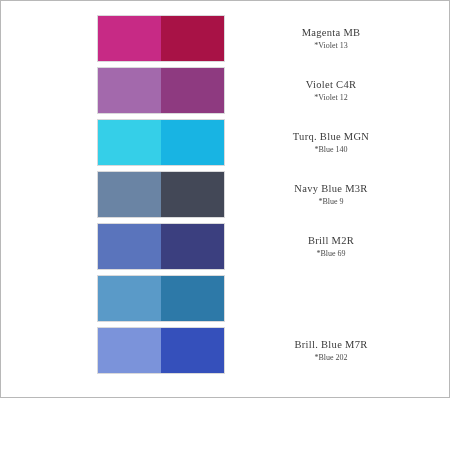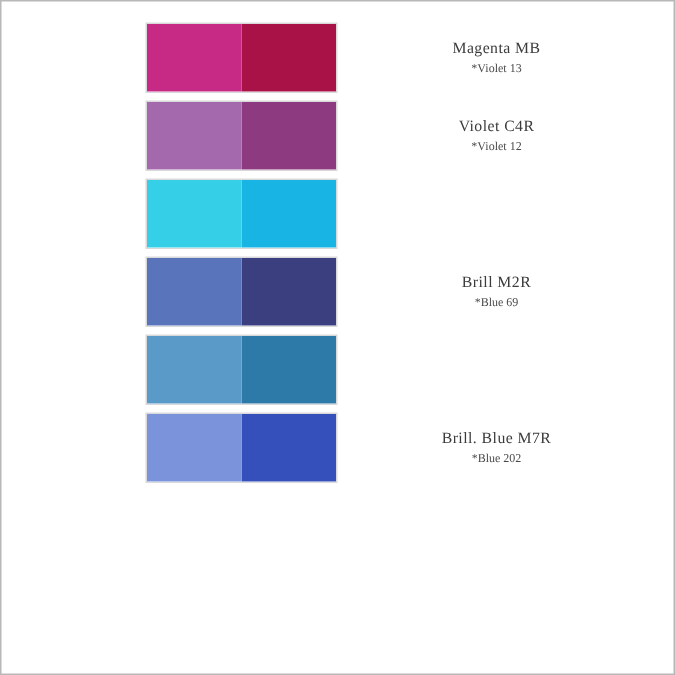--- a/index.html
+++ b/index.html
@@ -9,21 +9,21 @@
   body {
     width: 450px;
     height: 450px;
     background: #ffffff;
     font-family: "Liberation Serif", "DejaVu Serif", serif;
     overflow: hidden;
   }
   #page {
     position: relative;
     width: 450px;
-    height: 450px;
+    height: 398px;
     box-sizing: border-box;
     border: 1px solid #b8b8b8;
     background: #ffffff;
   }
   #chart {
     position: absolute;
     left: 0;
     top: 0;
     width: 448px;
     height: 448px;
@@ -108,23 +108,37 @@
         <span class="label-name">Violet C4R</span>
         <span class="label-index">*Violet 12</span>
       </div>
     </div>
 
     <div class="swatch-row">
       <div class="swatch-block">
         <div class="swatch-half light" style="background-color: rgb(53, 207, 232);"></div>
         <div class="swatch-half dark" style="background-color: rgb(24, 180, 227);"></div>
       </div>
+      <div class="label-block">
+        <span class="label-name">Turq. Blue MGN</span>
+        <span class="label-index">*Blue 140</span>
+      </div>
     </div>
 
 
+    <div class="swatch-row">
+      <div class="swatch-block">
+        <div class="swatch-half light" style="background-color: rgb(106, 132, 164);"></div>
+        <div class="swatch-half dark" style="background-color: rgb(67, 72, 87);"></div>
+      </div>
+      <div class="label-block">
+        <span class="label-name">Navy Blue M3R</span>
+        <span class="label-index">*Blue 9</span>
+      </div>
+    </div>
 
     <div class="swatch-row">
       <div class="swatch-block">
         <div class="swatch-half light" style="background-color: rgb(90, 116, 188);"></div>
         <div class="swatch-half dark" style="background-color: rgb(59, 63, 127);"></div>
       </div>
       <div class="label-block">
         <span class="label-name">Brill M2R</span>
         <span class="label-index">*Blue 69</span>
       </div>

